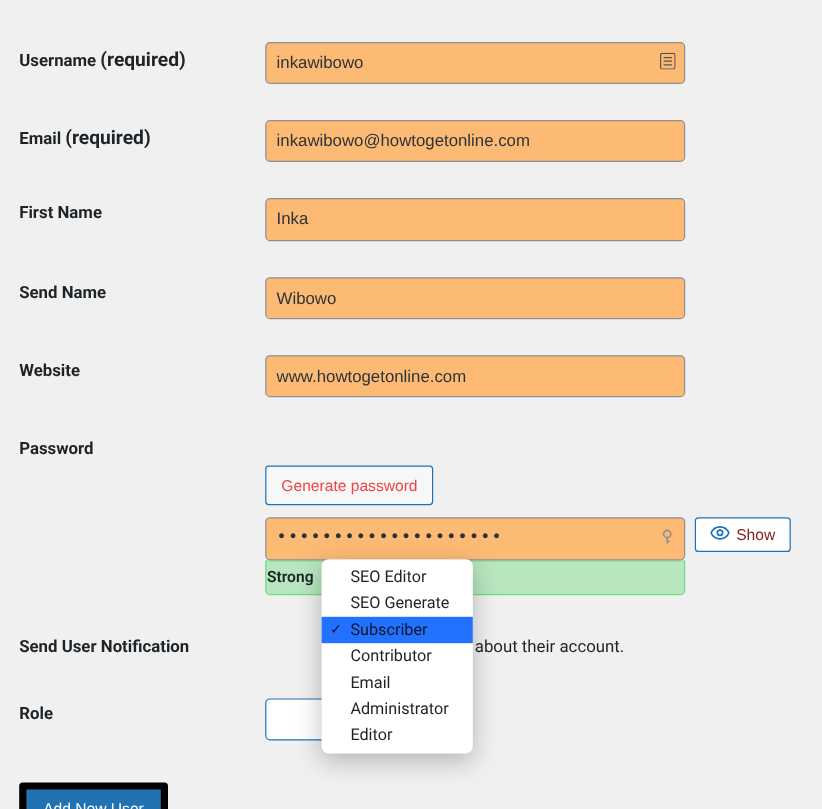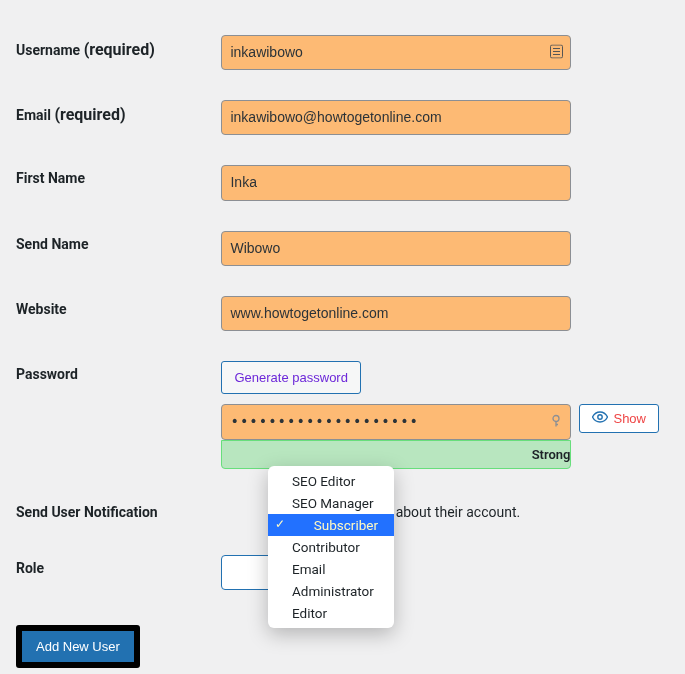--- a/index.html
+++ b/index.html
@@ -44,23 +44,24 @@
     transform: translateY(-50%);
     color: #555;
   }
   .btn-secondary {
     display: inline-block;
     padding: 6px 12px;
     font-size: 13px;
     border: 1px solid #2271b1;
     border-radius: 3px;
     background: #f6f7f7;
-    color: #6d28d9;
+    color: #ef4444;
     cursor: pointer;
     line-height: 1.5;
+    margin-top: 27px;
   }
   .password-row { margin-top: 10px; display:flex; align-items:flex-start; gap:8px; }
   .password-col { display:inline-block; vertical-align:top; }
   .password-input {
     width: 350px;
     padding: 4px 28px 4px 8px;
     font-size: 14px;
     border: 1px solid #68de7c;
     border-top-left-radius: 4px;
     border-top-right-radius: 4px;
@@ -74,39 +75,39 @@
   .password-field-wrap .key-icon {
     position:absolute;
     right:8px;
     top:50%;
     transform:translateY(-50%);
     color:#8c8f94;
   }
   .strength-meter {
     width: 350px;
     padding: 6px 0;
-    text-align: right;
+    text-align: left;
     font-weight: 600;
     border: 1px solid #68de7c;
     border-bottom-left-radius:4px;
     border-bottom-right-radius:4px;
     background: #b8e6bf;
     color: #1d2327;
     font-size:13px;
   }
   .show-btn {
     display:inline-flex;
     align-items:center;
     gap:5px;
     padding: 6px 12px;
     font-size: 13px;
     border: 1px solid #2271b1;
     border-radius: 3px;
     background: #fff;
-    color: #ef4444;
+    color: #7f1d1d;
     cursor:pointer;
   }
   .notif-text { font-size:14px; color:#1d2327; }
   .dropdown {
     position: absolute;
     background: #fff;
     border-radius: 6px;
     box-shadow: 0 6px 20px rgba(0,0,0,0.25);
     padding: 4px 0;
     font-size: 13.5px;
@@ -115,22 +116,21 @@
   }
   .dropdown .opt {
     padding: 3px 16px 3px 24px;
     position: relative;
     cursor: pointer;
     white-space: nowrap;
     color:#1d2327;
   }
   .dropdown .opt.selected {
     background: #2271ff;
-    color: #fef9c3;
-    text-align: right;
+    color: #0f172a;
   }
   .dropdown .opt.selected::before {
     content: "✓";
     position: absolute;
     left: 7px;
     font-size: 12px;
   }
   .submit-row { padding: 20px 0; }
   .btn-primary {
     padding: 8px 14px;
@@ -245,19 +245,19 @@
   </tr>
 </tbody>
   </table>
 
 <div class="submit-row">
   <button type="button" class="btn-primary">Add New User</button>
 </div>
 
 <div class="dropdown" id="role-dropdown" style="left:232px; top:466px;margin-left:36px;">
     <div class="opt">SEO Editor</div>
-    <div class="opt">SEO Manager</div>
+    <div class="opt">SEO Generate</div>
     <div class="opt selected">Subscriber</div>
     <div class="opt">Contributor</div>
     <div class="opt">Email</div>
     <div class="opt">Administrator</div>
     <div class="opt">Editor</div>
   </div>
 
 </body></html>

